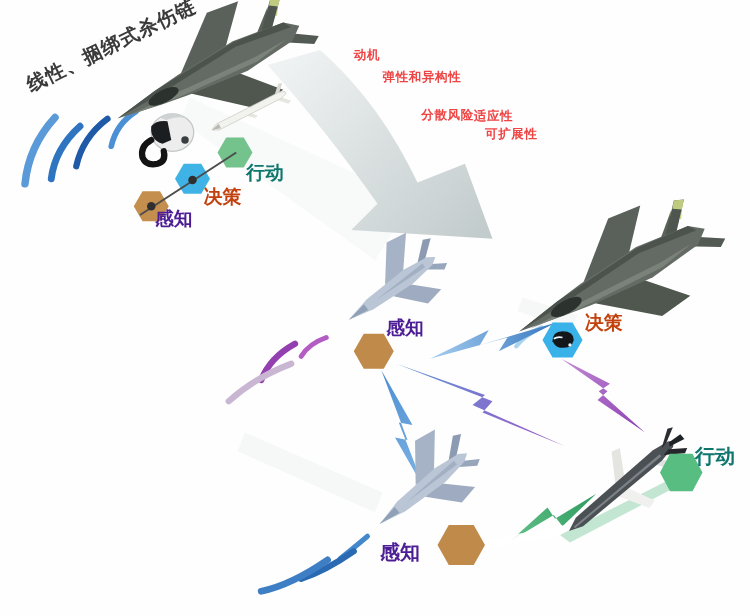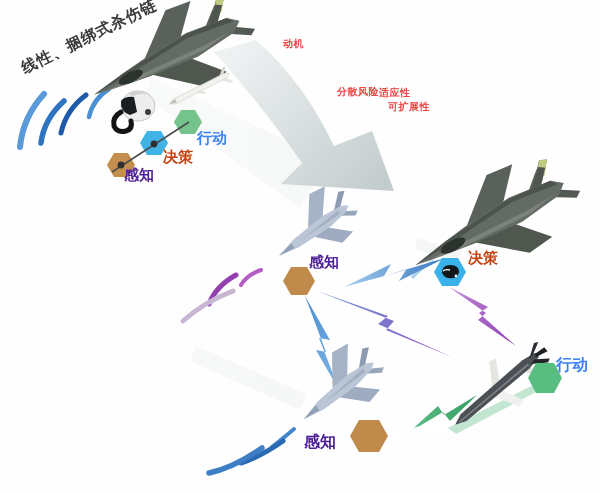--- a/index.html
+++ b/index.html
@@ -5,21 +5,21 @@
   html,body{margin:0;padding:0;background:#ffffff;}
   #stage{
     position:relative;width:600px;height:493px;overflow:hidden;
     background:#fefefe;
     font-family:"Liberation Sans","DejaVu Sans",sans-serif;
   }
   #scene{position:absolute;left:0;top:0;width:600px;height:493px;}
   .lbl{position:absolute;white-space:nowrap;font-weight:700;z-index:5;}
   .lbl-sense{color:#4c1d95;}
   .lbl-decide{color:#c2410c;}
-  .lbl-act{color:#3b82f6;}
+  .lbl-act{color:#0f766e;}
   .legacy-title{
     position:absolute;left:18px;top:60px;z-index:5;
     font-size:15.5px;font-weight:700;color:#3a3a3a;letter-spacing:1px;
     transform:rotate(-26deg);transform-origin:left top;white-space:nowrap;
   }
   .attr-line{
     position:absolute;white-space:nowrap;z-index:5;
     font-size:10px;font-weight:600;color:#ef4444;letter-spacing:0.5px;
   }
   .net-title{
@@ -199,20 +199,21 @@
     </g>
   </svg>
 
   <div class="legacy-title">线性、捆绑式杀伤链</div>
 
   <span class="lbl lbl-sense" style="left:124px;top:166px;font-size:15px;">感知</span>
   <span class="lbl lbl-decide" style="left:163px;top:148px;font-size:15px;">决策</span>
   <span class="lbl lbl-act" style="left:197px;top:129px;font-size:15px;">行动</span>
 
   <div class="attr-line" style="left:283px;top:37px;">动机</div>
+  <div class="attr-line" style="left:306px;top:55px;">弹性和异构性</div>
   <div class="attr-line" style="left:337px;top:85px;">分散风险</div>
   <div class="attr-line" style="left:379px;top:86px;">适应性</div>
   <div class="attr-line" style="left:388px;top:100px;">可扩展性</div>
 
   <span class="lbl lbl-sense" style="left:309px;top:253px;font-size:15px;">感知</span>
   <span class="lbl lbl-decide" style="left:468px;top:249px;font-size:15px;">决策</span>
   <span class="lbl lbl-sense" style="left:304px;top:432px;font-size:16px;">感知</span>
   <span class="lbl lbl-act" style="left:556px;top:355px;font-size:16px;">行动</span>
 
 

